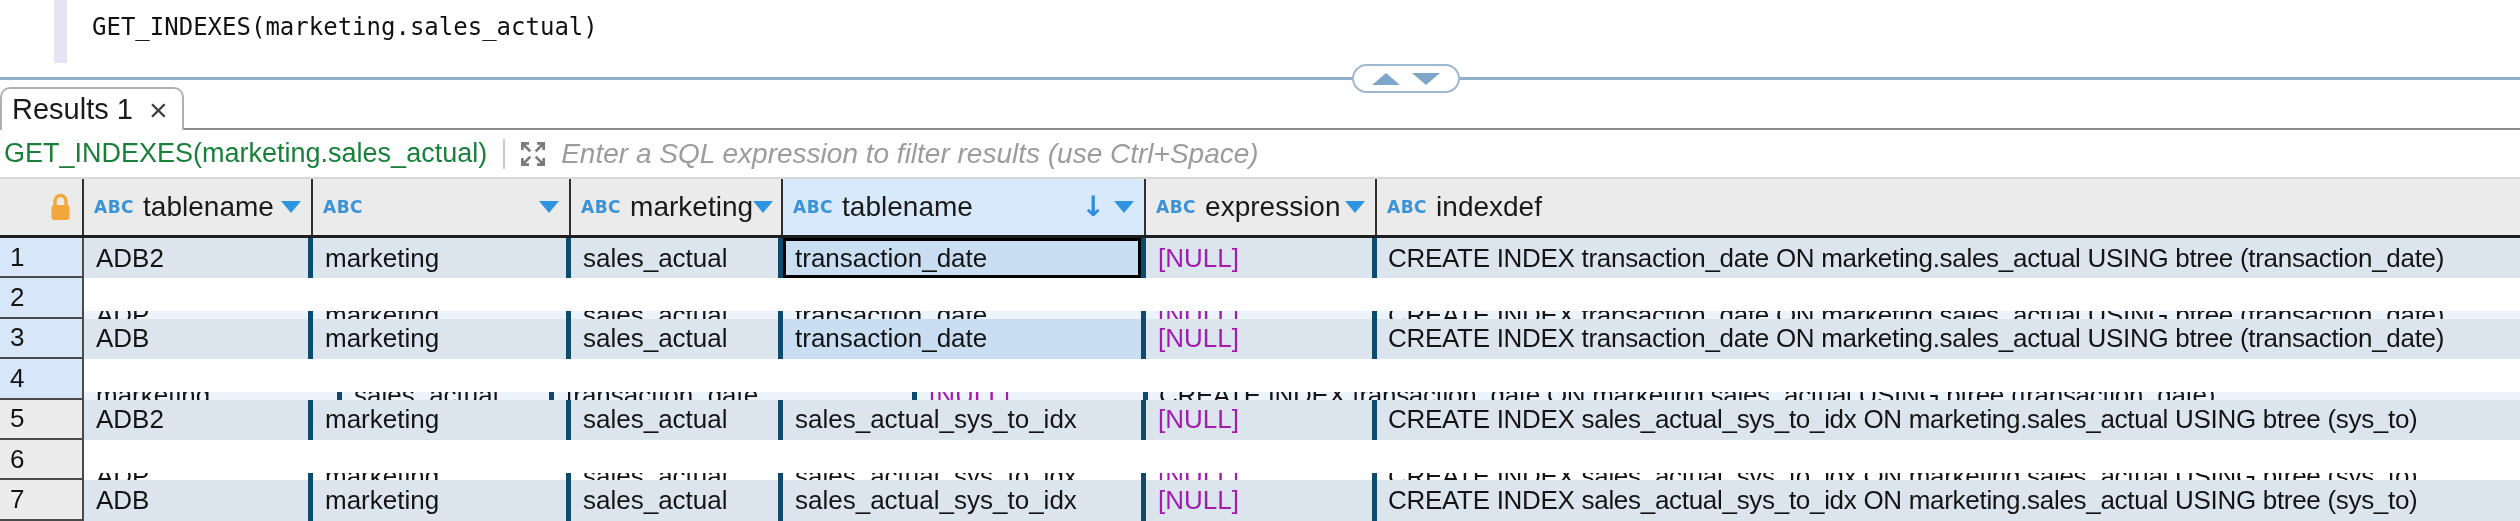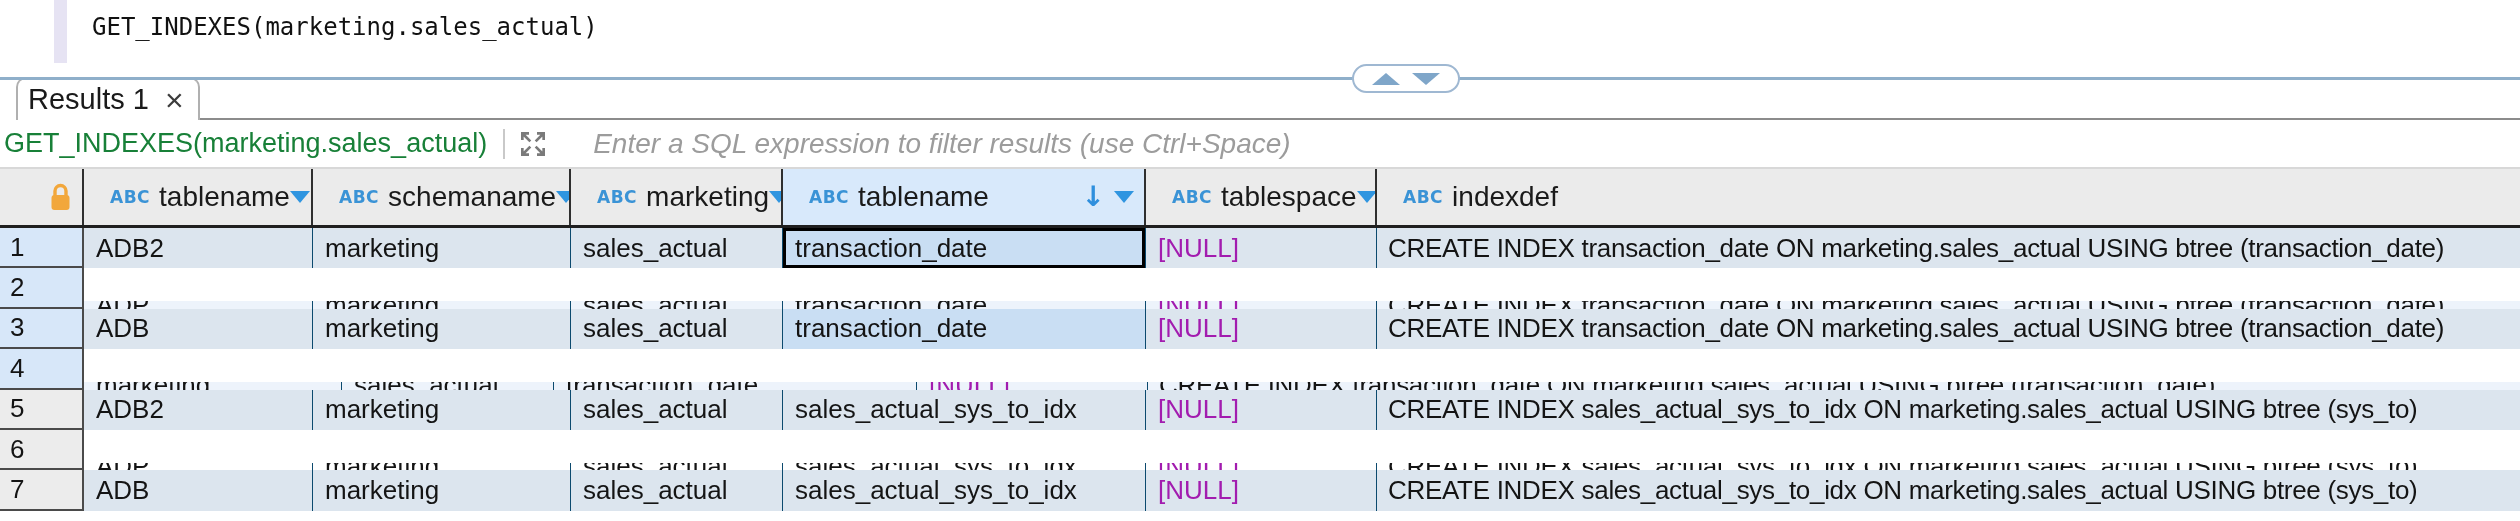--- a/index.html
+++ b/index.html
@@ -16,64 +16,64 @@
   .sash { position: relative; height: 3px; background: #8fafca; z-index: 4; }
   .sash-handle { position: absolute; left: 1352px; top: -13px; width: 108px; height: 29px;
     background: #fff; border: 2.5px solid #9fb8d2; border-radius: 15px;
     display: flex; align-items: center; justify-content: center; gap: 12px; z-index: 5; }
   .tri-up { width: 0; height: 0; border-left: 14px solid transparent; border-right: 14px solid transparent;
     border-bottom: 12px solid #7fa6c9; }
   .tri-down { width: 0; height: 0; border-left: 14px solid transparent; border-right: 14px solid transparent;
     border-top: 12px solid #7fa6c9; }
 
   
-  .tabbar { position: relative; height: 40px; background: #fff; margin-left: 16px; }
+  .tabbar { position: relative; height: 50px; background: #fff; }
   .tabbar-line { position: absolute; left: 157px; right: 0; bottom: 0; height: 2px; background: #8c8c8c; }
   .tab { position: absolute; left: 0; bottom: 0; height: 43px; min-width: 157px;
     border: 2px solid #b0b0b0; border-bottom: none; border-radius: 10px 10px 0 0; background: #fff;
     display: flex; align-items: center; padding: 0 14px 0 10px; }
   .tab-label { font-size: 29px; color: #1a1a1a; }
   .tab-close { font-size: 32px; color: #3c3c3c; margin-left: 16px; line-height: 1; }
 
   
   .filterbar { height: 49px; background: #fff; border-bottom: 2px solid #d8d8d8;
     display: flex; align-items: center; padding-left: 4px; }
   .filter-query { font-size: 27px; color: #188038; white-space: nowrap; }
   .filter-sep { width: 2px; height: 30px; background: #c9c9c9; margin: 0 12px 0 16px; }
   .filter-expand { margin-right: 12px; display: flex; align-items: center; }
-  .filter-input { font-size: 28px; font-style: italic; color: #9c9c9c; white-space: nowrap; margin-left: 32px; }
+  .filter-input { font-size: 28px; font-style: italic; color: #9c9c9c; white-space: nowrap; }
 
   
   .w0 { width: 84px;  flex: none; }
   .w1 { width: 229px; flex: none; }
   .w2 { width: 258px; flex: none; }
   .w3 { width: 212px; flex: none; }
   .w4 { width: 363px; flex: none; }
   .w5 { width: 231px; flex: none; }
   .w6 { flex: 1 1 auto; min-width: 0; }
 
   
   .ghead { display: flex; height: 59px; background: #ebebeb; border-bottom: 3px solid #1f1f1f; }
   .hcell { display: flex; align-items: center; padding-left: 10px; border-right: 2px solid #2f2f2f;
     font-size: 28px; color: #1a1a1a; overflow: hidden; white-space: nowrap; }
   .hcell.corner { justify-content: flex-end; padding-right: 10px; }
   .hcell.last { border-right: none; }
   .hcell.sorted-col { background: #d8e9fb; }
   .abc-icon { font-size: 17px; font-weight: bold; color: #3a93d6; letter-spacing: 0.5px; margin-right: 9px;
-    font-family: "DejaVu Sans", sans-serif; margin-left: 16px; }
+    font-family: "DejaVu Sans", sans-serif; }
   .harrows { margin-left: auto; margin-right: 10px; display: flex; align-items: center; gap: 9px; }
   .filter-arrow { width: 0; height: 0; border-left: 10px solid transparent; border-right: 10px solid transparent;
     border-top: 12px solid #2f95e0; }
   .sort-arrow { font-size: 28px; font-weight: bold; color: #2f8fdd; font-family: "DejaVu Sans", sans-serif;
     line-height: 1; }
 
   
   .grid-row { display: flex; height: 40.4px; }
   .cell { display: flex; align-items: center; padding-left: 12px; font-size: 26px; color: #141414;
-    overflow: hidden; white-space: nowrap; border-right: 1px solid #0c4a6e; }
+    overflow: hidden; white-space: nowrap; border-right: 5px solid #0c4a6e; }
   .cell.c6 { border-right: none; letter-spacing: -0.3px; padding-left: 11px; }
   .cell.rownum { padding-left: 10px; border-right: 2px solid #4a4a4a; border-bottom: 2px solid #4a4a4a;
     background: #ececec; font-size: 26px; }
   .rownum.rownum-sel { background: #d7e7f9; }
   .odd  .cell:not(.rownum) { background: #dce5ee; }
   .even .cell:not(.rownum) { background: #ffffff; margin-top: 33px; }
   .even.sel .cell:not(.rownum) { background: #edf3fb; }
   .odd  .cell.selcell { background: #c9def3; }
   .even .cell.selcell { background: #a9d0f3; }
   .cell.focuscell { background: #cde2f7; box-shadow: inset 0 0 0 3px #000; }
@@ -125,21 +125,20 @@
   </div>
   <div class="hcell w1">
     <span class="abc-icon">ABC</span>
     <span>tablename</span>
     <span class="harrows">
         <span class="filter-arrow"></span>
       </span>
   </div>
   <div class="hcell w2">
     <span class="abc-icon">ABC</span>
-    <span>schemaname</span>
     <span class="harrows">
         <span class="filter-arrow"></span>
       </span>
   </div>
   <div class="hcell w3">
     <span class="abc-icon">ABC</span>
     <span>marketing</span>
     <span class="harrows">
         <span class="filter-arrow"></span>
       </span>
@@ -147,21 +146,21 @@
   <div class="hcell sorted-col w4">
     <span class="abc-icon">ABC</span>
     <span>tablename</span>
     <span class="harrows">
       <span class="sort-arrow">↓</span>
       <span class="filter-arrow"></span>
     </span>
   </div>
   <div class="hcell w5">
     <span class="abc-icon">ABC</span>
-    <span>tablespace</span>
+    <span>expression</span>
     <span class="harrows">
         <span class="filter-arrow"></span>
       </span>
   </div>
   <div class="hcell last w6">
     <span class="abc-icon">ABC</span>
     <span>indexdef</span>
   </div>
 </div>
 

